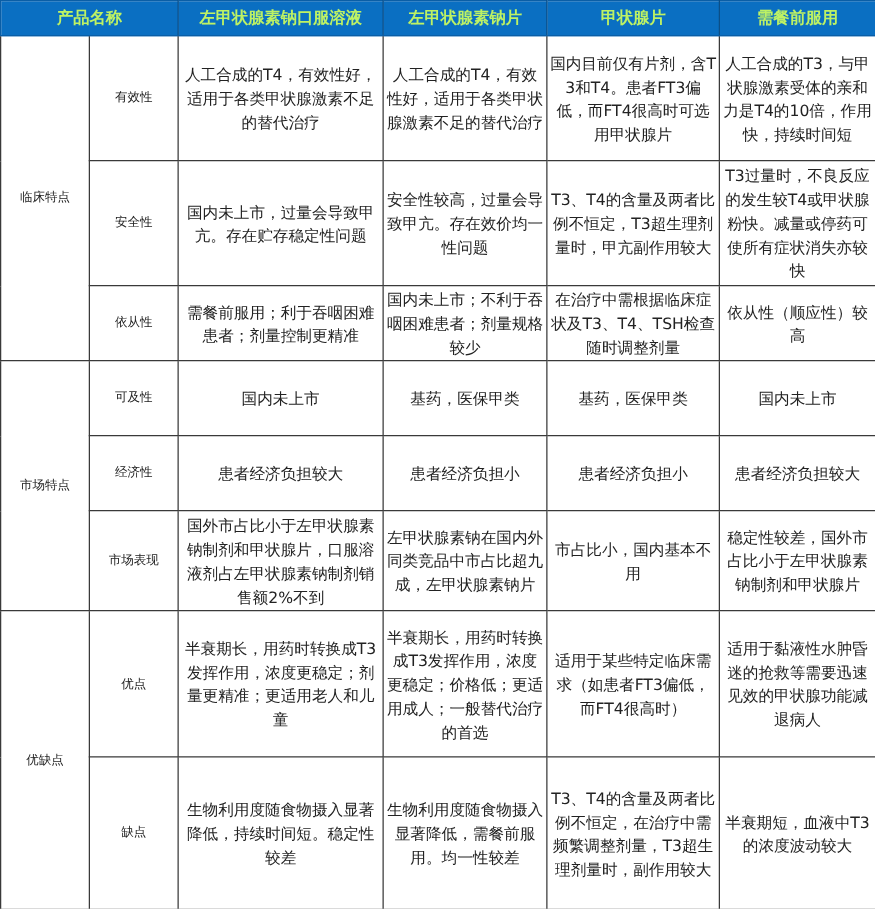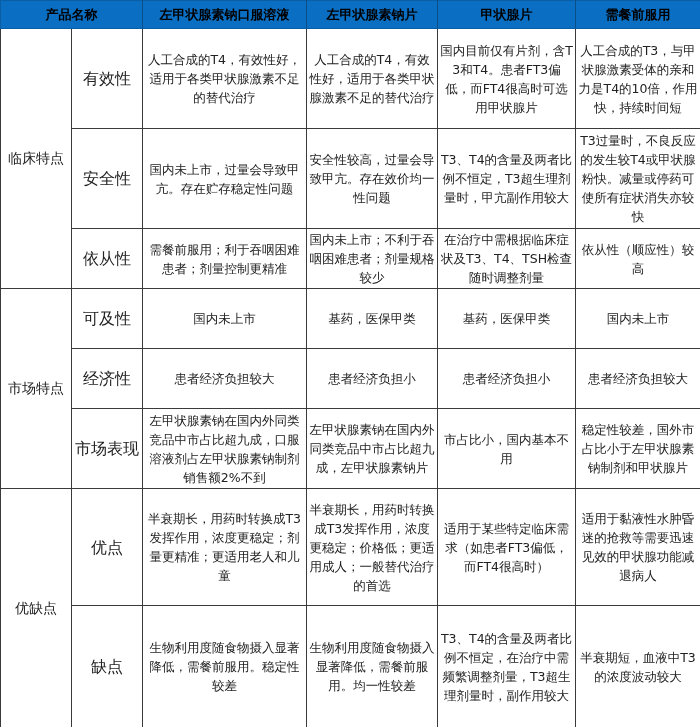--- a/index.html
+++ b/index.html
@@ -15,30 +15,30 @@
     table.cmp td, table.cmp th {
       border: 1px solid #3a3a3a;
       text-align: center;
       vertical-align: middle;
       line-height: 19px;
       padding: 0 2px;
       word-break: break-all;
     }
     table.cmp th {
       background: #0a6fc2;
-      color: #000000;
+      color: #bef264;
       font-weight: bold;
       font-size: 13px;
       height: 27px;
       border-color: #0a5ea6;
       border-right: 1px solid #0b4f88;
       margin-left: 37px;
     }
-    td.cat { font-size: 14px; }
-    td.sub { font-size: 16px; border-left: 2px solid #777; }
+    td.cat { font-size: 10px; }
+    td.sub { font-size: 10px; border-left: 2px solid #777; }
   </style>
 </head>
 <body>
 
 <table class="cmp">
   <colgroup>
     <col style="width:71px">
     <col style="width:71px">
     <col style="width:164px">
     <col style="width:131px">
@@ -89,35 +89,35 @@
     </tr>
     <tr style="height:60px">
       <td class="sub">经济性</td>
       <td>患者经济负担较大</td>
       <td>患者经济负担小</td>
       <td>患者经济负担小</td>
       <td>患者经济负担较大</td>
     </tr>
     <tr style="height:80px">
       <td class="sub">市场表现</td>
-      <td>左甲状腺素钠在国内外同类竞品中市占比超九成，口服溶液剂占左甲状腺素钠制剂销售额2%不到</td>
+      <td>国外市占比小于左甲状腺素钠制剂和甲状腺片，口服溶液剂占左甲状腺素钠制剂销售额2%不到</td>
       <td>左甲状腺素钠在国内外同类竞品中市占比超九成，左甲状腺素钠片</td>
       <td>市占比小，国内基本不用</td>
       <td>稳定性较差，国外市占比小于左甲状腺素钠制剂和甲状腺片</td>
     </tr>
 
     <tr style="height:117px">
       <td rowspan="2" class="cat">优缺点</td>
       <td class="sub">优点</td>
       <td>半衰期长，用药时转换成T3发挥作用，浓度更稳定；剂量更精准；更适用老人和儿童</td>
       <td>半衰期长，用药时转换成T3发挥作用，浓度更稳定；价格低；更适用成人；一般替代治疗的首选</td>
       <td>适用于某些特定临床需求（如患者FT3偏低，而FT4很高时）</td>
       <td>适用于黏液性水肿昏迷的抢救等需要迅速见效的甲状腺功能减退病人</td>
     </tr>
     <tr style="height:122px">
       <td class="sub">缺点</td>
-      <td>生物利用度随食物摄入显著降低，需餐前服用。稳定性较差</td>
+      <td>生物利用度随食物摄入显著降低，持续时间短。稳定性较差</td>
       <td>生物利用度随食物摄入显著降低，需餐前服用。均一性较差</td>
       <td>T3、T4的含量及两者比例不恒定，在治疗中需频繁调整剂量，T3超生理剂量时，副作用较大</td>
       <td>半衰期短，血液中T3的浓度波动较大</td>
     </tr>
   </tbody>
 </table>
 
 </body></html>

